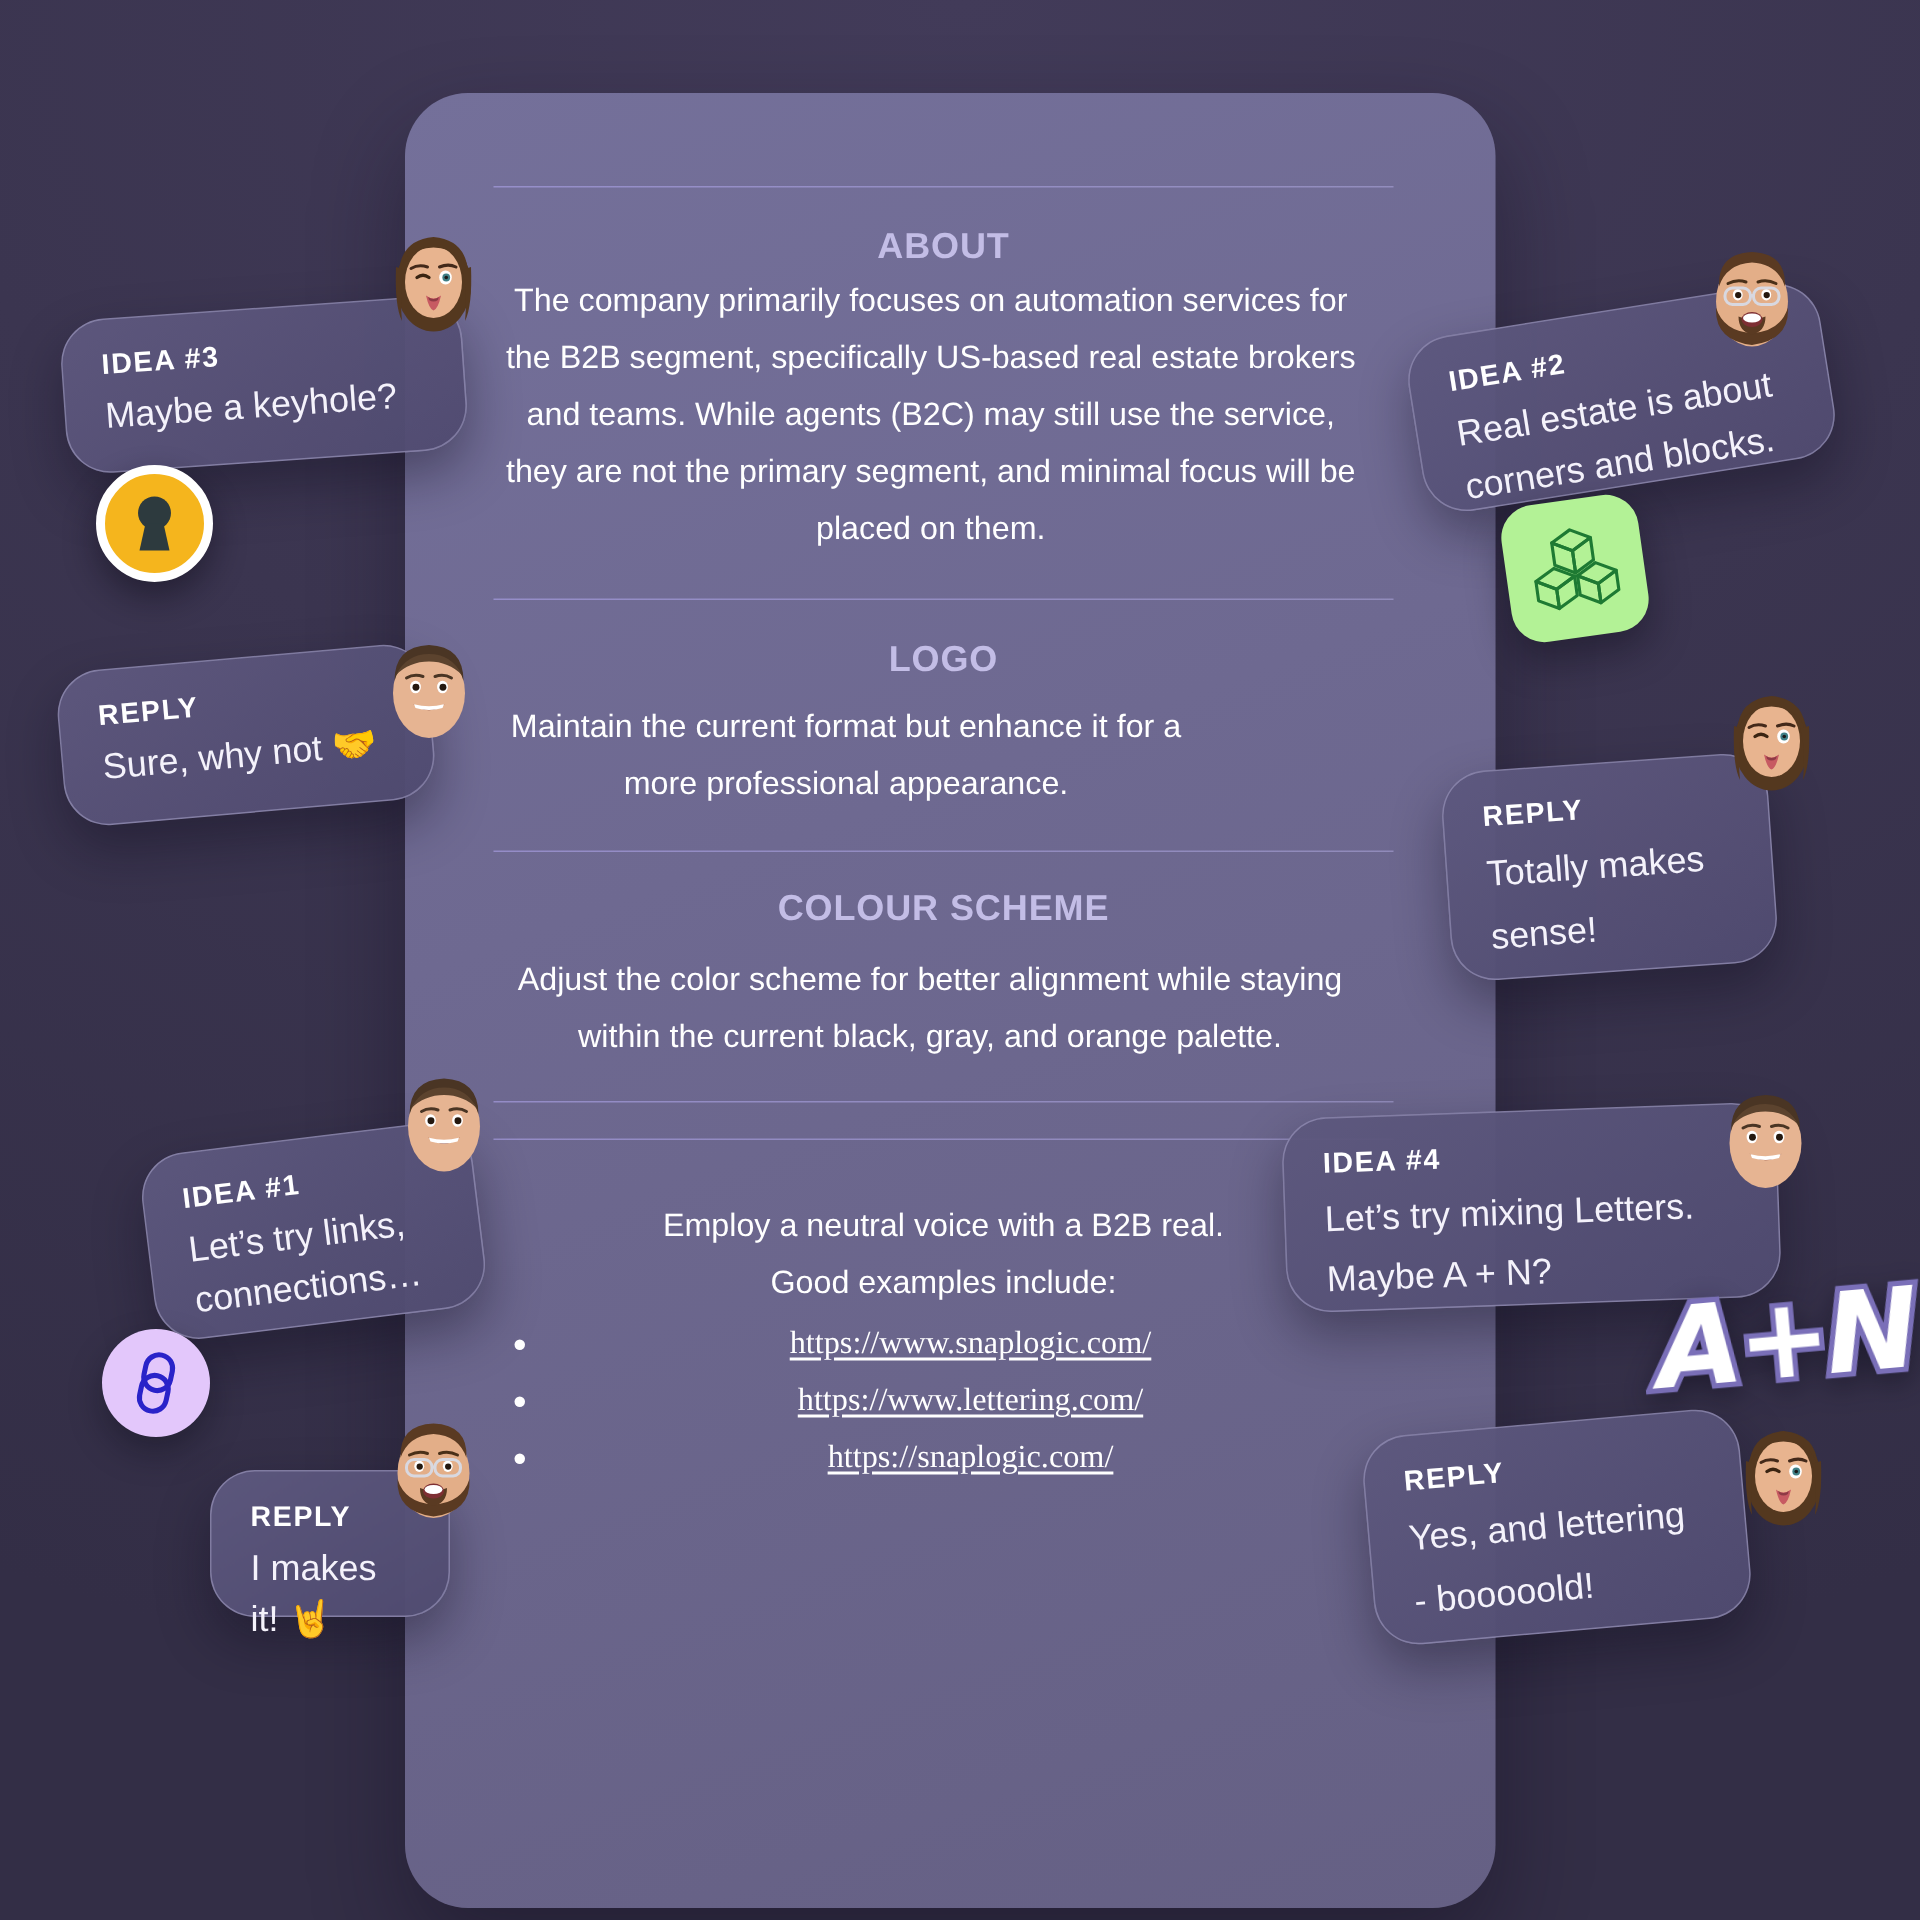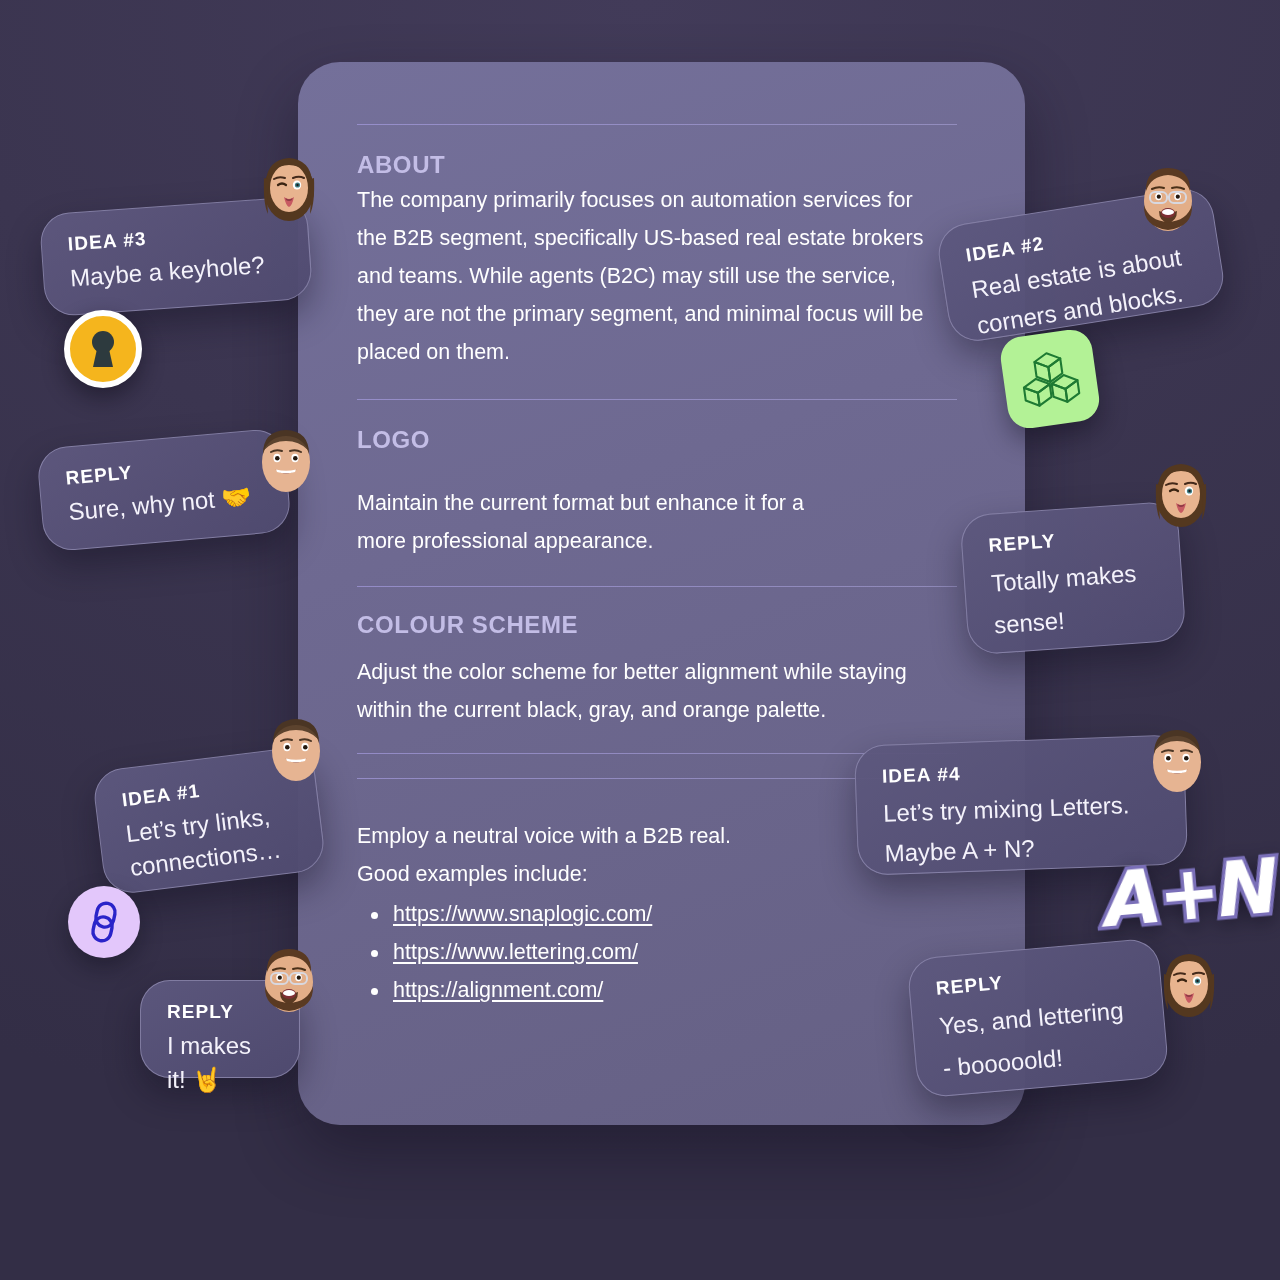--- a/index.html
+++ b/index.html
@@ -14,28 +14,29 @@
     font-family: "Liberation Sans", sans-serif;
     background:
       radial-gradient(120% 90% at 50% 0%, #423b59 0%, #3b3550 45%, #332e46 100%);
     position: relative;
     -webkit-font-smoothing: antialiased;
   }
 
   
   .brief-card {
     position: absolute;
-    left: 298px;
+    left: 270px;
     top: 62px;
     width: 727px;
-    height: 1063px;
+    height: 1210px;
     border-radius: 42px;
     background: linear-gradient(160deg, #74709a 0%, #6e6991 40%, #656084 100%);
     box-shadow: 0 28px 60px rgba(20,16,34,.45);
     overflow: hidden;
+    text-align: center;
   }
   .brief-inner {
     position: absolute;
     left: 59px;
     top: 0;
     width: 600px;
   }
 
   .divider {
     height: 1px;
@@ -62,20 +63,21 @@
     list-style: none;
     margin-top: 2px;
   }
   .voice-list li {
     position: relative;
     padding-left: 36px;
     line-height: 38px;
     font-size: 21.5px;
     font-weight: 500;
     color: #ffffff;
+    font-family: Liberation Serif, serif;
   }
   .voice-list li::before {
     content: "";
     position: absolute;
     left: 14px;
     top: 17px;
     width: 7px; height: 7px;
     border-radius: 50%;
     background: #ffffff;
   }
@@ -172,21 +174,21 @@
     <div style="padding-top:26px;">
       <div class="sec-title">ABOUT</div>
       <div class="sec-body" style="margin-top:2px;width:583px;">The company primarily focuses on automation services for the B2B segment, specifically US-based real estate brokers and teams. While agents (B2C) may still use the service, they are not the primary segment, and minimal focus will be placed on them.</div>
     </div>
 
     <div style="height:28px"></div>
     <div class="divider"></div>
 
     <div style="padding-top:26px;">
       <div class="sec-title">LOGO</div>
-      <div class="sec-body" style="margin-top:30px;width:470px;">Maintain the current format but enhance it for a more professional appearance.</div>
+      <div class="sec-body" style="margin-top:11px;width:470px;">Maintain the current format but enhance it for a more professional appearance.</div>
     </div>
 
     <div style="height:26px"></div>
     <div class="divider"></div>
 
     <div style="padding-top:24px;">
       <div class="sec-title">COLOUR SCHEME</div>
       <div class="sec-body" style="margin-top:14px;width:582px;"> Adjust the color scheme for better alignment while staying within the current black, gray, and orange palette.</div>
     </div>
 
@@ -196,21 +198,21 @@
 
     <div style="height:24px"></div>
     <div class="divider"></div>
 
     <div style="padding-top:24px;">
       <div class="sec-body" style="margin-top:14px;">Employ a neutral voice with a B2B real.</div>
       <div class="sec-body">Good examples include:</div>
       <ul class="voice-list">
         <li><a href="#">https://www.snaplogic.com/</a></li>
         <li><a href="#">https://www.lettering.com/</a></li>
-        <li><a href="#">https://alignment.com/</a></li>
+        <li><a href="#">https://snaplogic.com/</a></li>
       </ul>
     </div>
 
   </div>
 </div>
 
 <div class="note" style="left:42px; top:205px; width:268px; height:103px; transform:rotate(-4deg);">
   <div class="note-kicker">IDEA #3</div>
   <div class="note-text">Maybe a keyhole?</div>
 </div>

